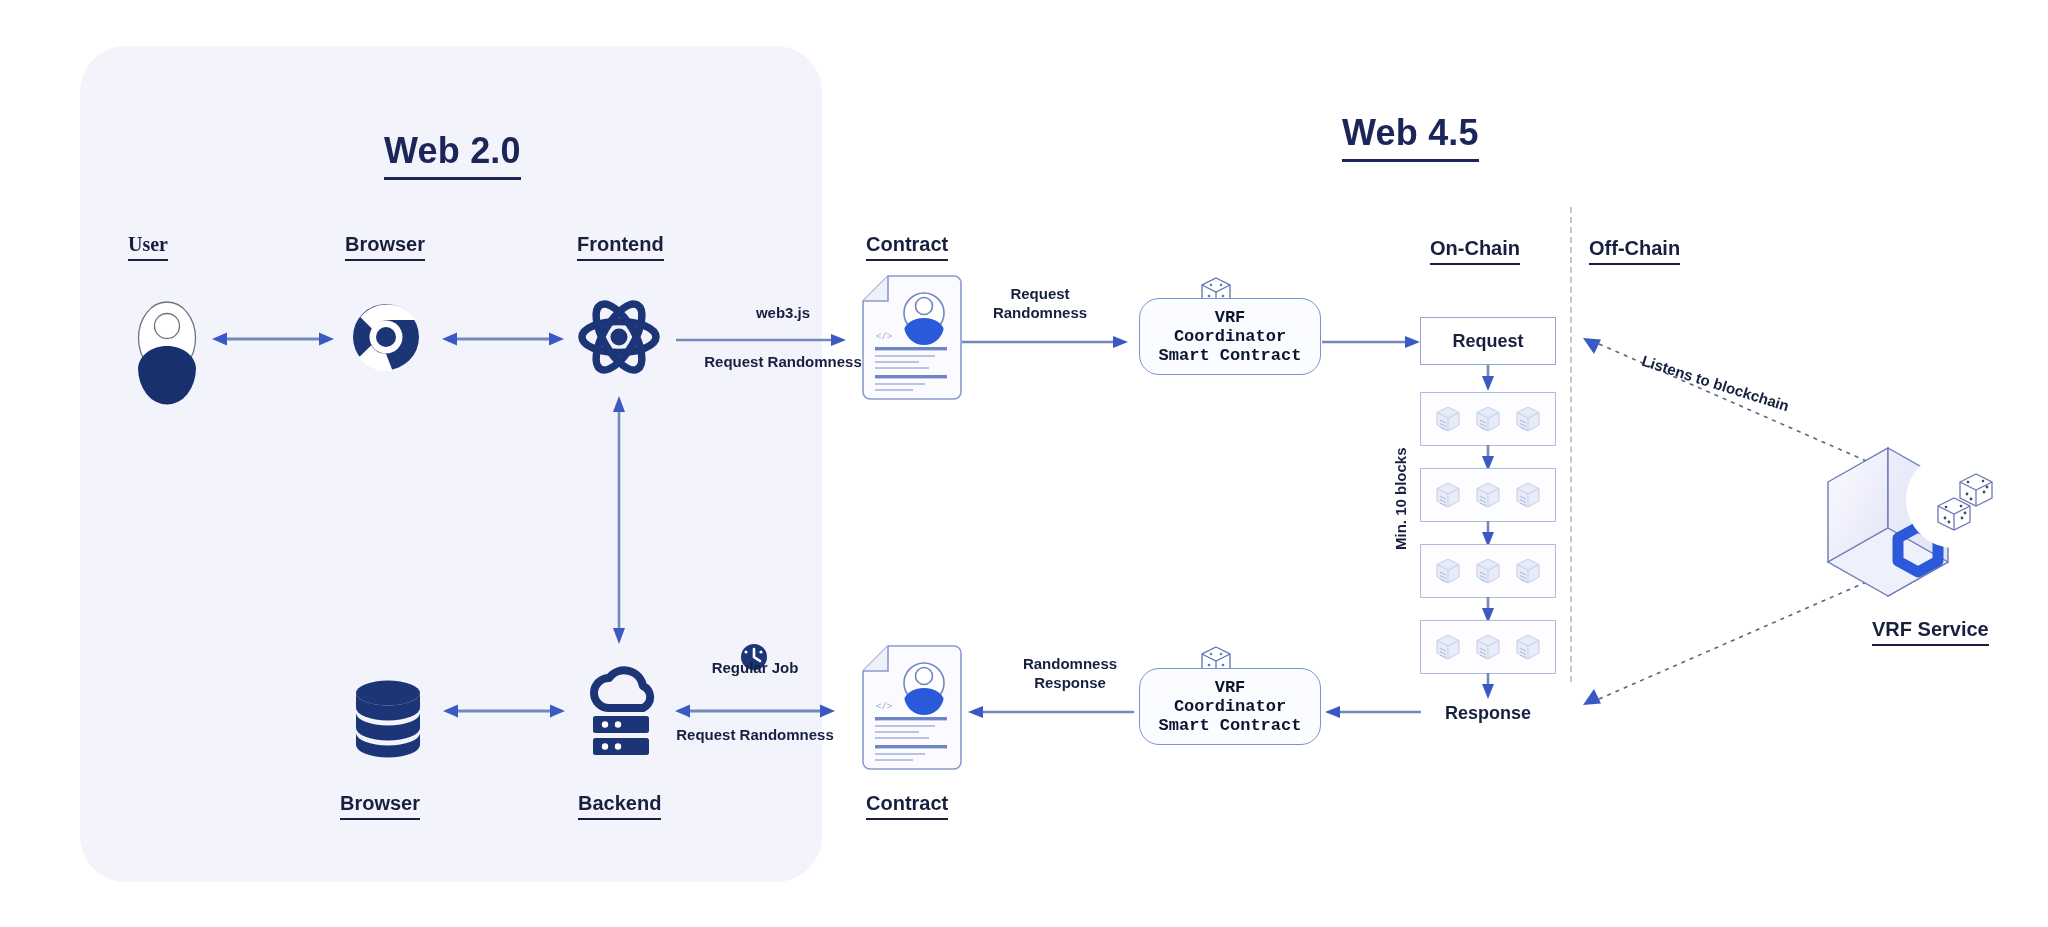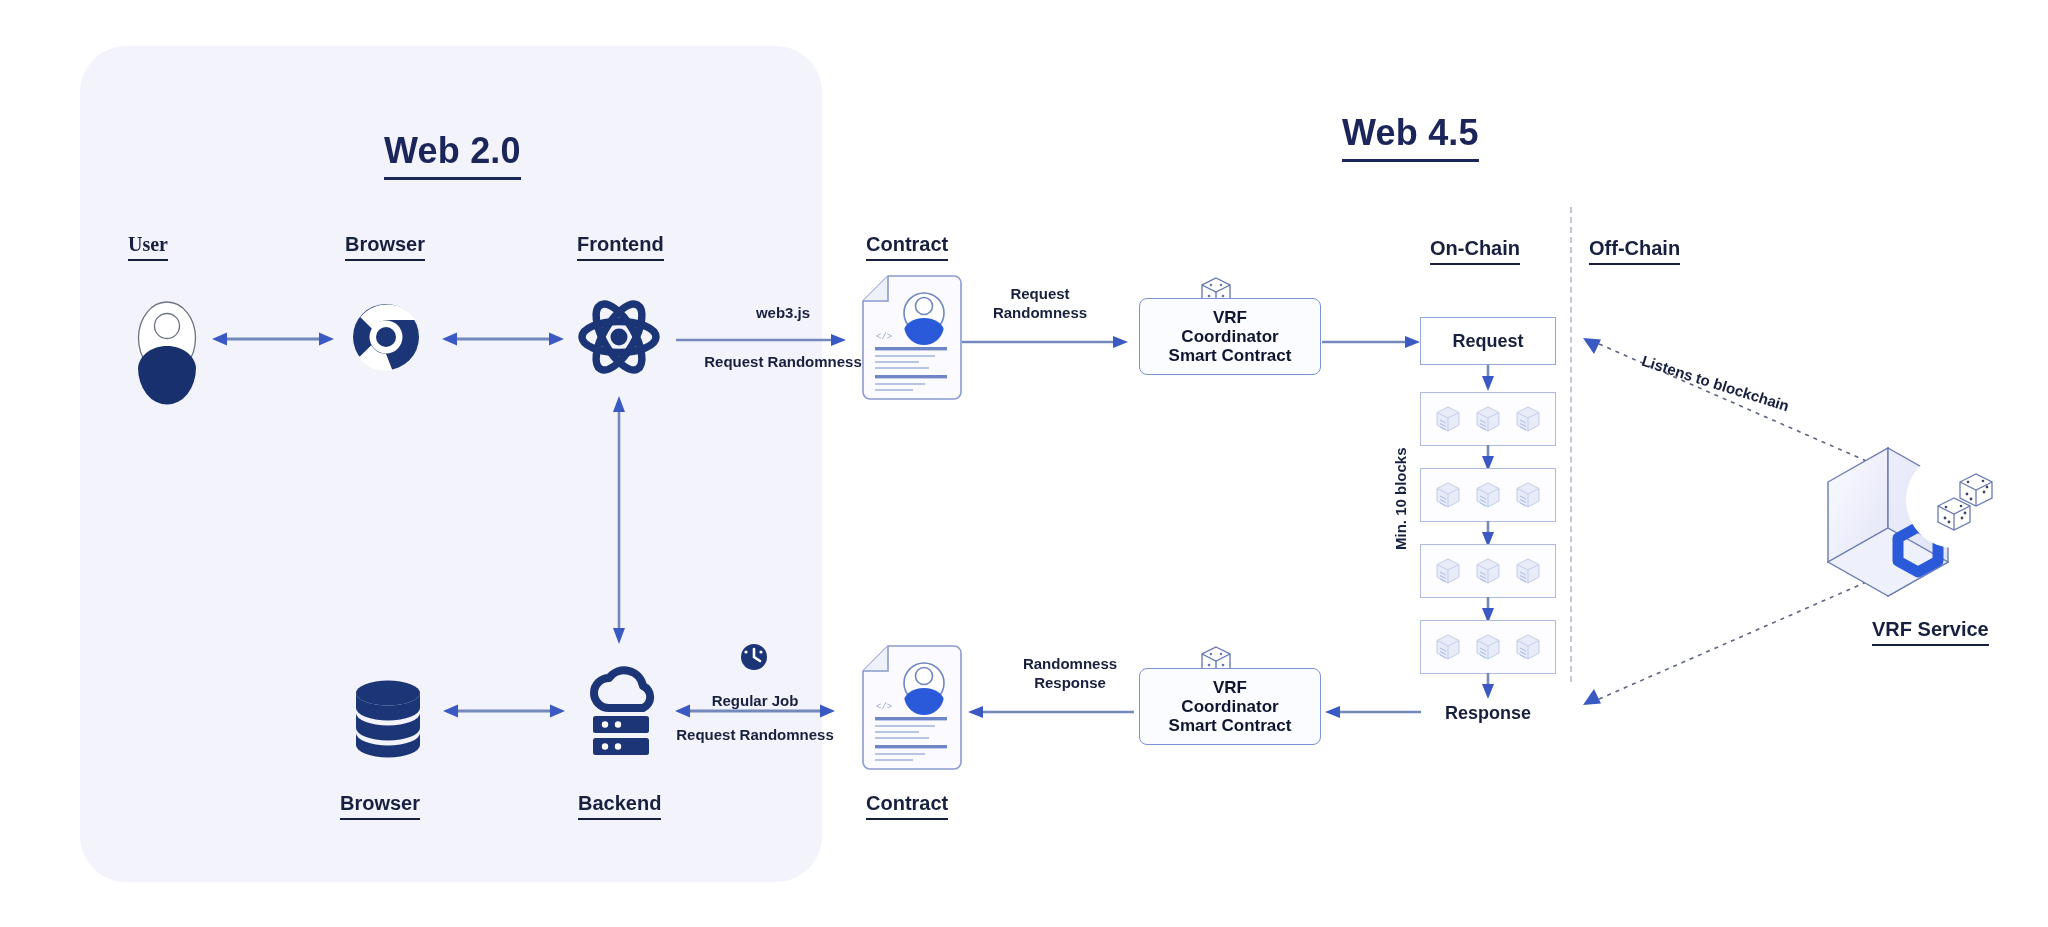--- a/index.html
+++ b/index.html
@@ -26,22 +26,22 @@
     font-size:20px;font-weight:700;color:#17203f;
     border-bottom:2.5px solid #17203f;padding-bottom:3px;white-space:nowrap;
   }
   .edge-label{
     font-size:15px;font-weight:700;color:#17203f;
     line-height:1.25;white-space:nowrap;text-align:center;
   }
 
   
   .vrf-box{
-    width:180px;height:75px;border:1.6px solid #7b93d6;border-radius:8px;
-    background:#fbfcff;display:flex;align-items:center;justify-content:center;
+    width:180px;height:75px;border:1.6px solid #7b93d6;border-radius:20px;
+    background:#fbfcff;display:flex;align-items:center;justify-content:center;font-family:Liberation Mono, monospace;
   }
   .vrf-box .vrf-text{
     font-size:17px;font-weight:700;line-height:1.13;text-align:center;color:#0d1530;
   }
 
   
   .chain-box{
     width:134px;height:46px;border:1.4px solid #93a8d8;background:#ffffff;
     display:flex;align-items:center;justify-content:center;
   }
@@ -426,21 +426,21 @@
   </div>
 
   <div class="abs" style="left:740px;top:643px;">
     <svg width="28" height="28" viewBox="0 0 28 28">
       <circle cx="14" cy="14" r="13" fill="#1b3576"></circle>
       <path d="M14 6 L14 14 L20 18" fill="none" stroke="#ffffff" stroke-width="2.6" stroke-linecap="round"></path>
       <circle cx="6" cy="9" r="1.6" fill="#ffffff"></circle>
         <circle cx="21" cy="9" r="1.6" fill="#ffffff"></circle>
     </svg>
   </div>
-  <div class="abs edge-label" style="left:688px;top:692px;width:134px;">Regular Job</div>
+  <div class="abs edge-label" style="left:688px;top:659px;width:134px;">Regular Job</div>
   <div class="abs edge-label" style="left:665px;top:726px;width:180px;">Request Randomness</div>
   <div class="abs" style="left:675px;top:702px;">
     <svg width="160" height="18" viewBox="0 0 160 18">
       <line x1="14" y1="9" x2="146" y2="9" stroke="#7388bb" stroke-width="3"></line>
       <path d="M0 9 L15 2.5 L15 15.5 Z" fill="#3b59c3"></path>
       <path d="M160 9 L145 2.5 L145 15.5 Z" fill="#3b59c3"></path>
     </svg>
   </div>
 
   <div class="abs" style="left:862px;top:645px;">

